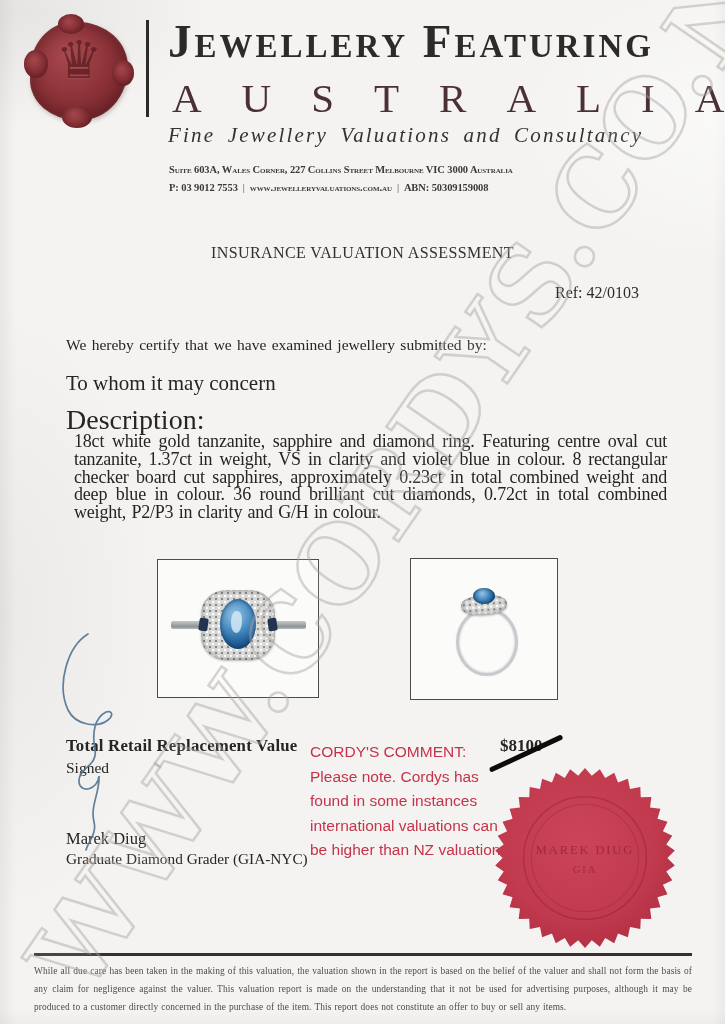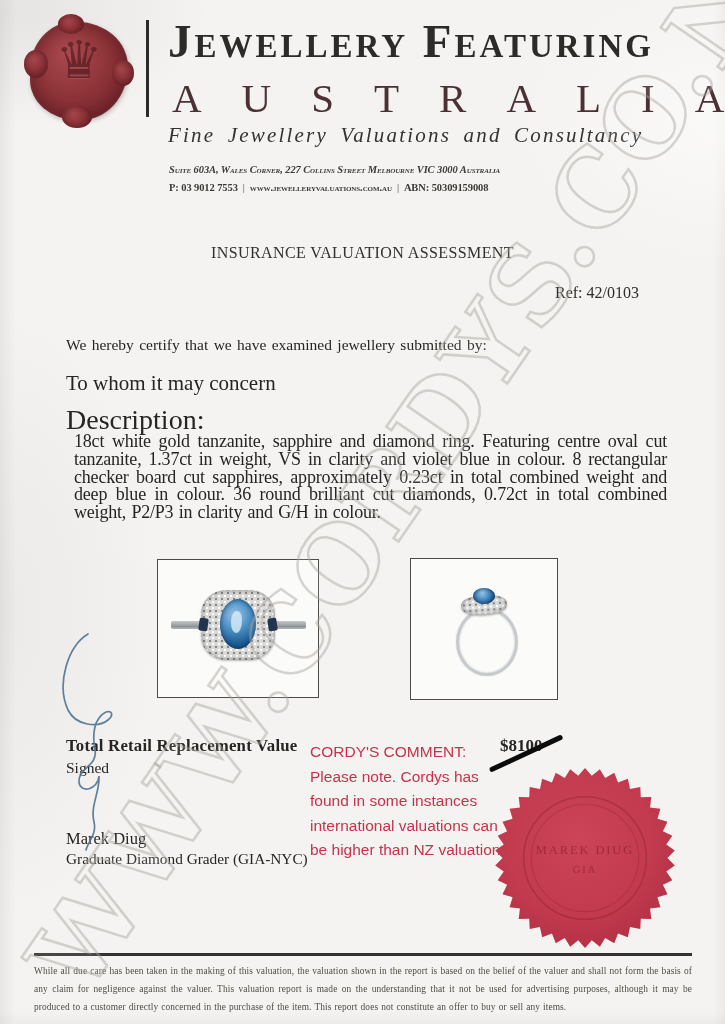--- a/index.html
+++ b/index.html
@@ -59,21 +59,21 @@
   .tagline{
     position:absolute; left:2px; top:123px; white-space:nowrap;
     font-style:italic; font-size:21px; letter-spacing:2.2px; word-spacing:5px;
     color:#34332f; font-weight:500;
   }
   .addr, .contact{
     position:absolute; left:3px; white-space:nowrap;
     font-variant:small-caps; font-weight:700; font-size:10.5px;
     letter-spacing:-0.1px; color:#3b3a36;
   }
-  .addr{top:164px;font-style:italic;}
+  .addr{top:164px;}
   .contact{top:182px;}
   .contact .sep{margin:0 5px; font-weight:400; color:#4a4945;}
 
   
   .doc-title{left:0; right:0; top:244px; text-align:center; font-size:16px; letter-spacing:0.4px; color:#32312e; z-index:2;}
   .meta{left:455px; top:283px; width:197px; text-align:right; font-size:16px; line-height:19.5px; color:#2e2d2a; z-index:2;}
   .meta .ref{padding-right:13px;}
   .certify{left:66px; top:336px; font-size:15.5px; word-spacing:1.5px; z-index:2;}
   .addressee{left:66px; top:371px; font-size:21px; z-index:2;}
   .desc-head{left:66px; top:404px; font-size:28px; z-index:2;}

